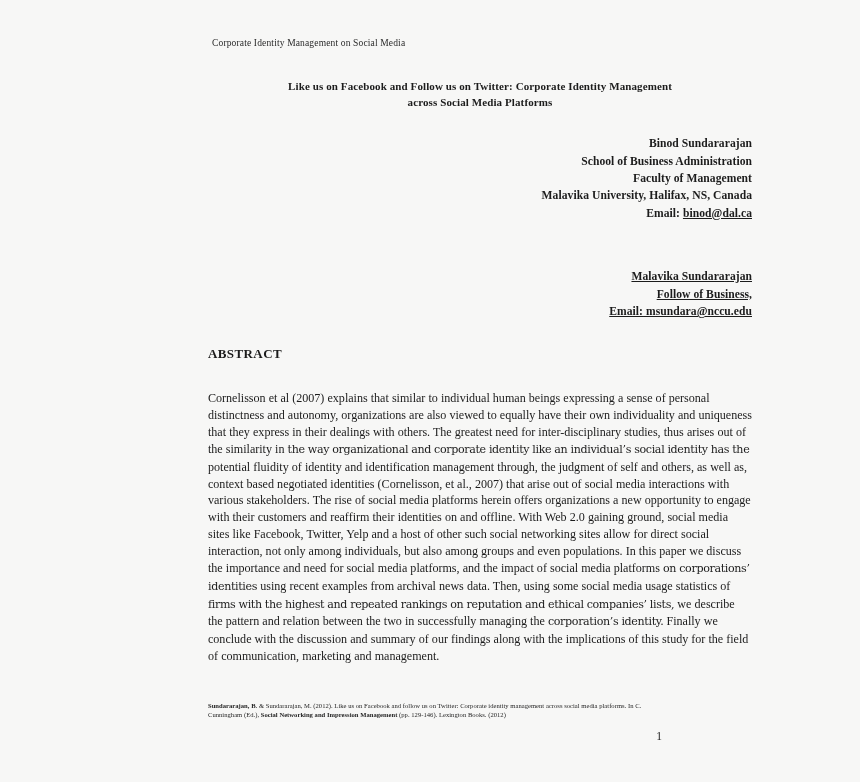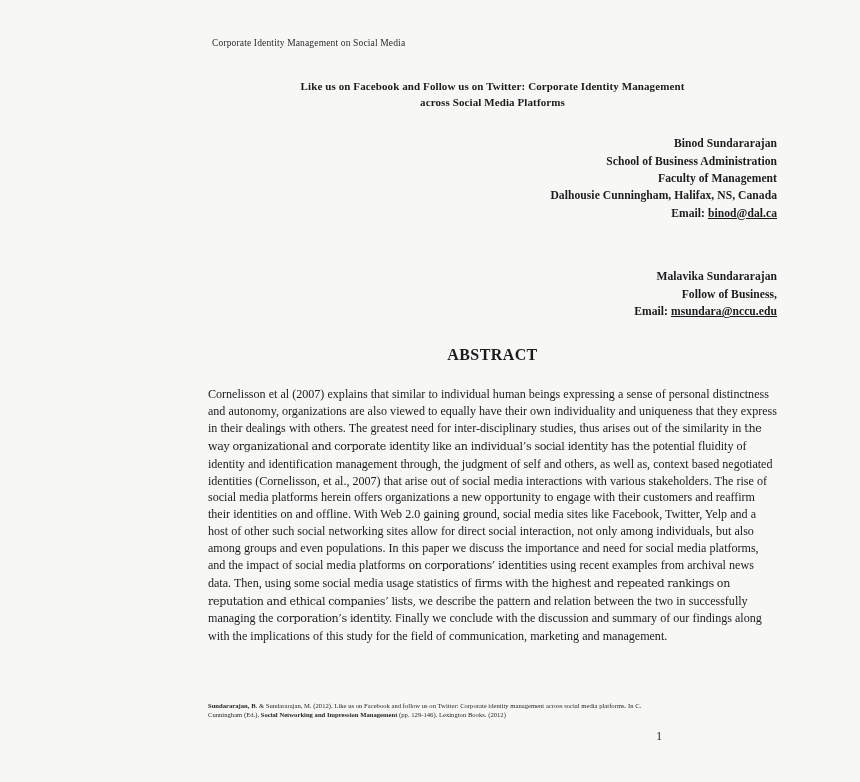--- a/index.html
+++ b/index.html
@@ -14,21 +14,21 @@
     font-family: "Liberation Serif", "DejaVu Serif", serif;
     color: #1c1c1c;
     overflow: hidden;
   }
 
   .page {
     position: relative;
     width: 860px;
     height: 782px;
     box-sizing: border-box;
-    padding: 38px 83px 0 208px;
+    padding: 38px 108px 0 208px;
   }
 
   
   .running-head {
     font-size: 9.5px;
     letter-spacing: 0.15px;
     color: #2a2a2a;
     margin: 0 0 30px 4px;
     line-height: 1.2;
   }
@@ -47,49 +47,49 @@
 
   
   .author-block {
     text-align: right;
     font-weight: bold;
     font-size: 11.6px;
     line-height: 1.50;
     letter-spacing: 0.05px;
   }
   .author-block.first { margin-top: 24px; }
-  .author-block.second { margin-top: 46px; }
+  .author-block.second { margin-top: 46px; text-decoration: underline; }
   .author-block .aff { display: block; }
   .email-line { display: block; }
   .email-link {
     text-decoration: underline;
     color: #1c1c1c;
     font-weight: bold;
   }
 
   
   .section-head {
-    text-align: center;
+    text-align: left;
     font-weight: bold;
-    font-size: 16px;
+    font-size: 13px;
     letter-spacing: 0.4px;
-    margin: 13px;
+    margin: 0;
   }
   .section-head.abstract { margin-top: 26px; }
 
   
   .body-para {
     font-size: 12.1px;
     line-height: 16.85px;
     text-align: left;
     margin: 0;
     letter-spacing: -0.02px;
     word-spacing: 0.1px;
   }
-  .body-para.abstract-para { margin-top: 22px; }
+  .body-para.abstract-para { margin-top: 28px; }
 
   
   .cond {
     font-family: "DejaVu Serif", "Liberation Serif", serif;
     font-size: 11.1px;
     letter-spacing: -0.35px;
     word-spacing: -0.1px;
   }
 
   
@@ -123,21 +123,21 @@
 
   <div class="doc-title">
     <span>Like us on Facebook and Follow us on Twitter:  Corporate Identity Management</span>
     <span class="line2">across Social Media Platforms</span>
   </div>
 
   <div class="author-block first">
     <span class="aff">Binod Sundararajan</span>
     <span class="aff">School of Business Administration</span>
     <span class="aff">Faculty of Management</span>
-    <span class="aff">Dalhousie Cunningham, Halifax, NS, Canada</span>
+    <span class="aff">Malavika University, Halifax, NS, Canada</span>
     <span class="email-line"><span>Email:</span> <a class="email-link" href="#">binod@dal.ca</a></span>
   </div>
 
   <div class="author-block second">
     <span class="aff">Malavika Sundararajan</span>
     <span class="aff">Follow of Business,</span>
     <span class="email-line"><span>Email:</span> <a class="email-link" href="#">msundara@nccu.edu</a></span>
   </div>
 
   <h2 class="section-head abstract">ABSTRACT</h2>

